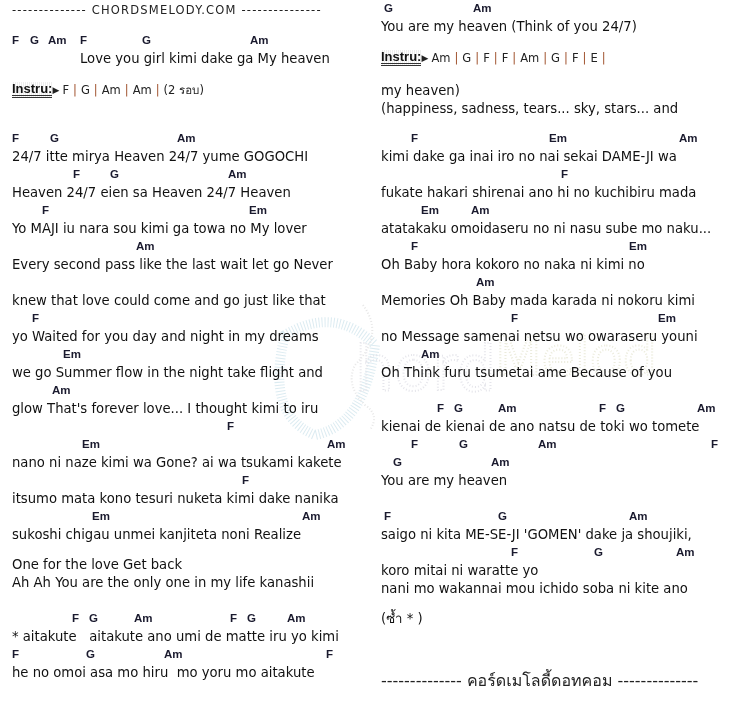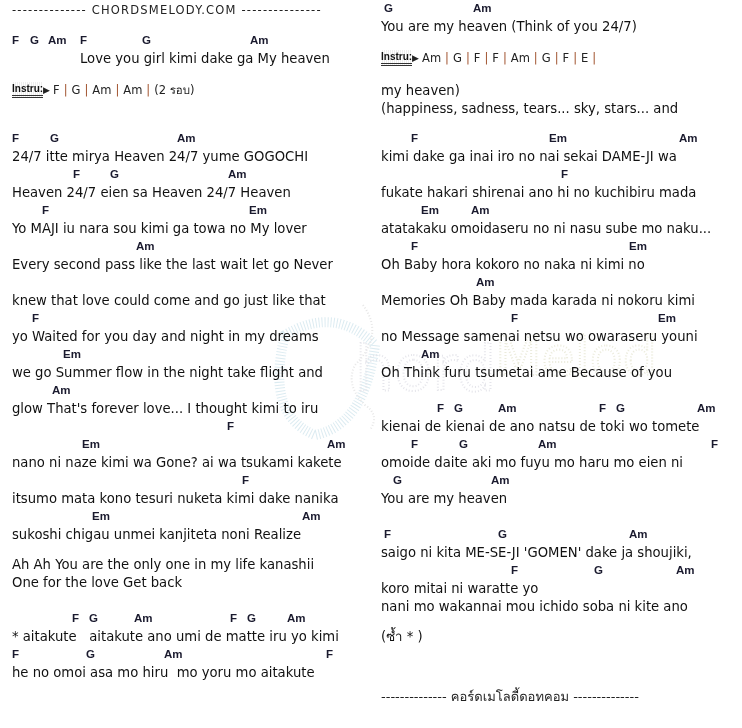--- a/index.html
+++ b/index.html
@@ -6,27 +6,27 @@
   body { width:742px; height:728px; position:relative; overflow:hidden; font-family:"DejaVu Sans","Liberation Sans",sans-serif; color:#111111; }
   .col { position:absolute; top:0; }
   .col.left { left:12px; width:368px; }
   .col.right { left:381px; width:360px; }
   .line { position:relative; height:18px; white-space:pre; font-size:13.2px; line-height:18px; }
   .chord-line { position:relative; height:18px; }
   .chord { position:absolute; top:2px; font-family:"Liberation Sans",sans-serif; font-weight:bold; font-size:11.5px; color:#1a1a2e; white-space:pre; }
   .lyric { position:absolute; left:0; white-space:pre; font-size:13.2px; line-height:18px; color:#111; }
   .header { font-size:11.5px; letter-spacing:1.2px; color:#222; white-space:pre; height:20px; line-height:20px; }
   .instru { display:flex; align-items:center; height:20px; white-space:pre; font-size:11.5px; }
-  .instru-label { font-family:"Liberation Sans",sans-serif; font-weight:bold; font-size:10px; color:#111; border-bottom:3px double #333; line-height:13px; background:repeating-linear-gradient(90deg,#fff 0,#fff 1px,#eee 1px,#eee 2px); }
+  .instru-label { font-family:"Liberation Sans",sans-serif; font-weight:bold; font-size:13px; color:#111; border-bottom:3px double #333; line-height:13px; background:repeating-linear-gradient(90deg,#fff 0,#fff 1px,#eee 1px,#eee 2px); }
   .instru-arrow { font-size:9px; color:#222; margin-right:3px; }
   .instru-item { color:#222; }
   .bar { color:#a0522d; padding:0 4px; }
   .gap { height:18px; }
   .watermark { position:absolute; left:245px; top:295px; width:410px; height:150px; opacity:0.35; pointer-events:none; }
-  .footer { font-size:13px; color:#222; white-space:pre; }
+  .footer { font-size:16px; color:#222; white-space:pre; }
 </style>
 </head>
 <body>
 
 <svg class="watermark" viewBox="0 0 410 150">
   <path d="M40 40 Q90 10 130 50 Q120 130 70 140 Q20 120 40 40Z" fill="none" stroke="#9cc7d8" stroke-width="10" stroke-dasharray="1 2"></path>
   <text x="110" y="95" font-size="62" fill="none" stroke="#b7b7c7" stroke-width="2" stroke-dasharray="1 2" font-family="DejaVu Sans, sans-serif">hord</text>
   <text x="250" y="80" font-size="54" fill="none" stroke="#c7c79c" stroke-width="2" stroke-dasharray="1 2" font-family="DejaVu Sans, sans-serif">Melody</text>
   <path d="M118 10 Q140 40 110 70 Q100 90 120 110 Q135 120 125 135" fill="none" stroke="#bbb" stroke-width="2" stroke-dasharray="1 2"></path>
 </svg>
@@ -99,22 +99,22 @@
       </div>
       <div class="line"><span class="lyric">itsumo mata kono tesuri nuketa kimi dake nanika</span></div>
       <div class="chord-line">
         <span class="chord" style="left: 80px;">Em</span>
         <span class="chord" style="left: 290px;">Am</span>
       </div>
       <div class="line"><span class="lyric">sukoshi chigau unmei kanjiteta noni Realize</span></div>
     </div>
   <div class="gap" style="height:12px"></div>
   <div>
+      <div class="line"><span class="lyric">One for the love Get back</span></div>
       <div class="line"><span class="lyric">Ah Ah You are the only one in my life kanashii</span></div>
-      <div class="line"><span class="lyric">One for the love Get back</span></div>
     </div>
   <div class="gap" style="height:18px"></div>
   <div>
       <div class="chord-line">
         <span class="chord" style="left: 60px;">F</span>
         <span class="chord" style="left: 77px;">G</span>
         <span class="chord" style="left: 122px;">Am</span>
         <span class="chord" style="left: 218px;">F</span>
         <span class="chord" style="left: 235px;">G</span>
         <span class="chord" style="left: 275px;">Am</span>
@@ -192,21 +192,20 @@
         <span class="chord" style="left: 235px;">G</span>
         <span class="chord" style="left: 316px;">Am</span>
       </div>
       <div class="line"><span class="lyric">kienai de kienai de ano natsu de toki wo tomete</span></div>
       <div class="chord-line">
         <span class="chord" style="left: 30px;">F</span>
         <span class="chord" style="left: 78px;">G</span>
         <span class="chord" style="left: 157px;">Am</span>
         <span class="chord" style="left: 330px;">F</span>
       </div>
-      <div class="line"><span class="lyric">omoide daite aki mo fuyu mo haru mo eien ni</span></div>
       <div class="chord-line">
         <span class="chord" style="left: 12px;">G</span>
         <span class="chord" style="left: 110px;">Am</span>
       </div>
       <div class="line"><span class="lyric">You are my heaven</span></div>
     </div>
   <div class="gap" style="height:18px"></div>
   <div>
       <div class="chord-line">
         <span class="chord" style="left: 3px;">F</span>

